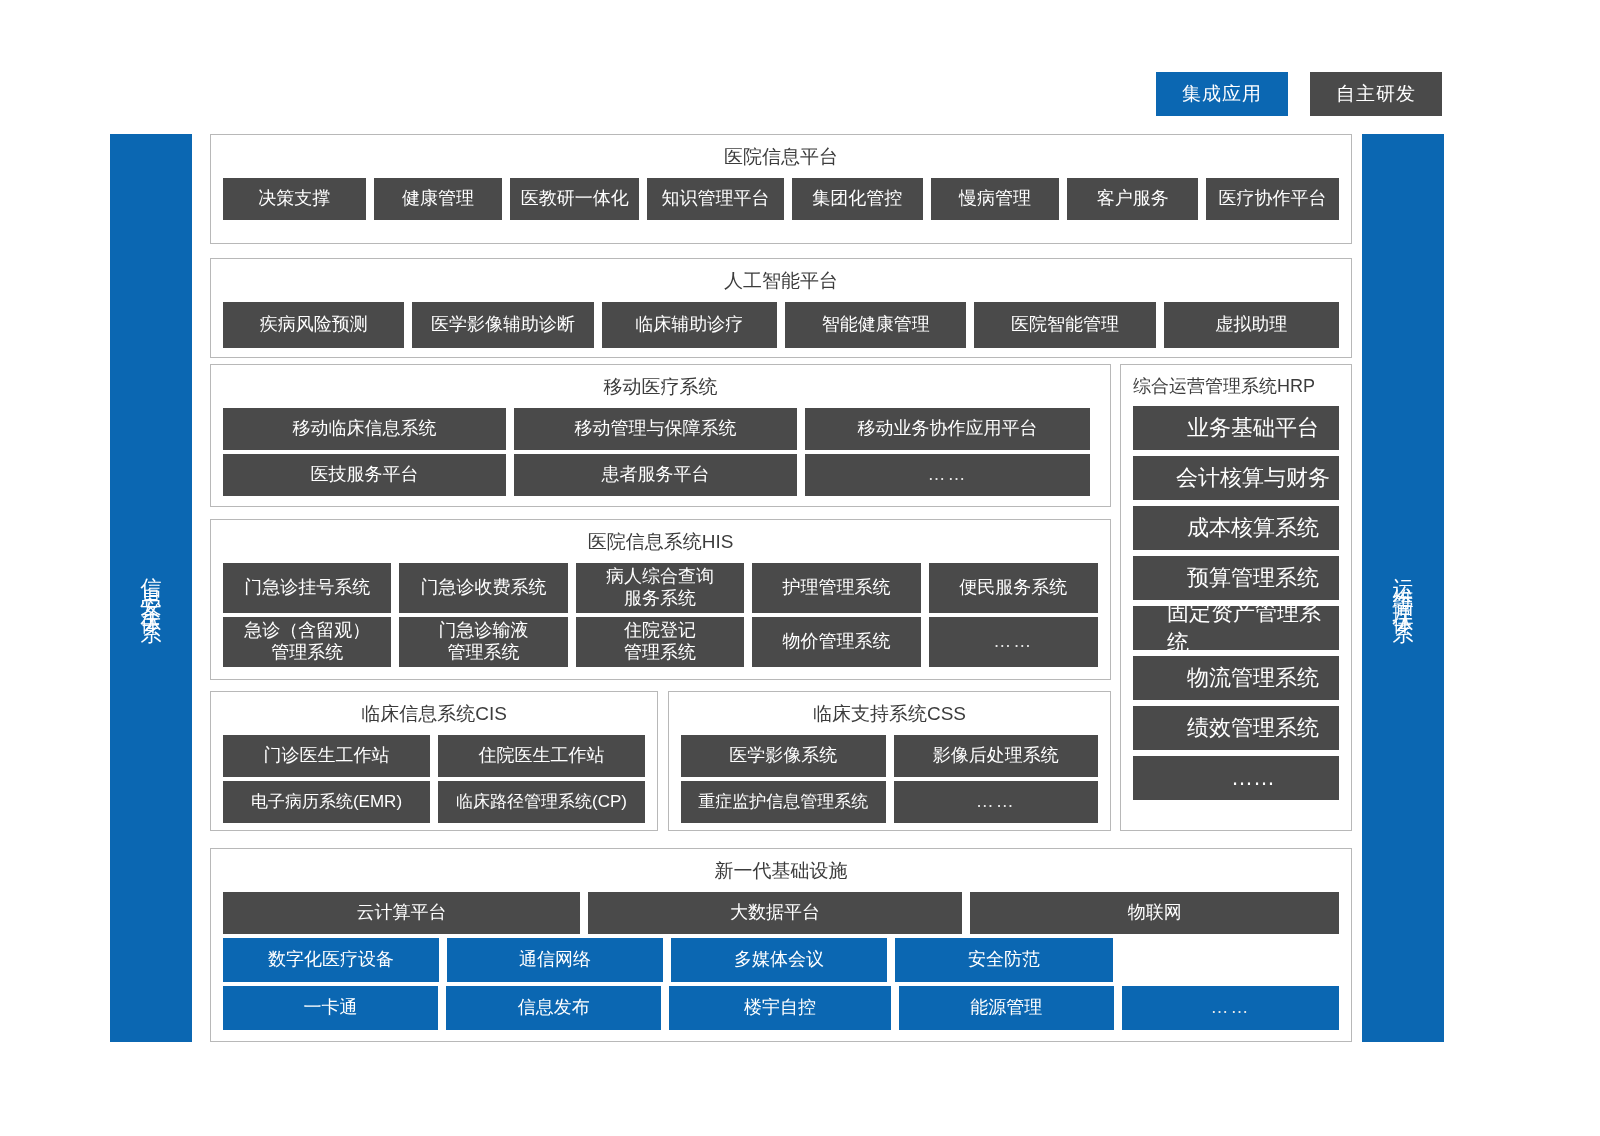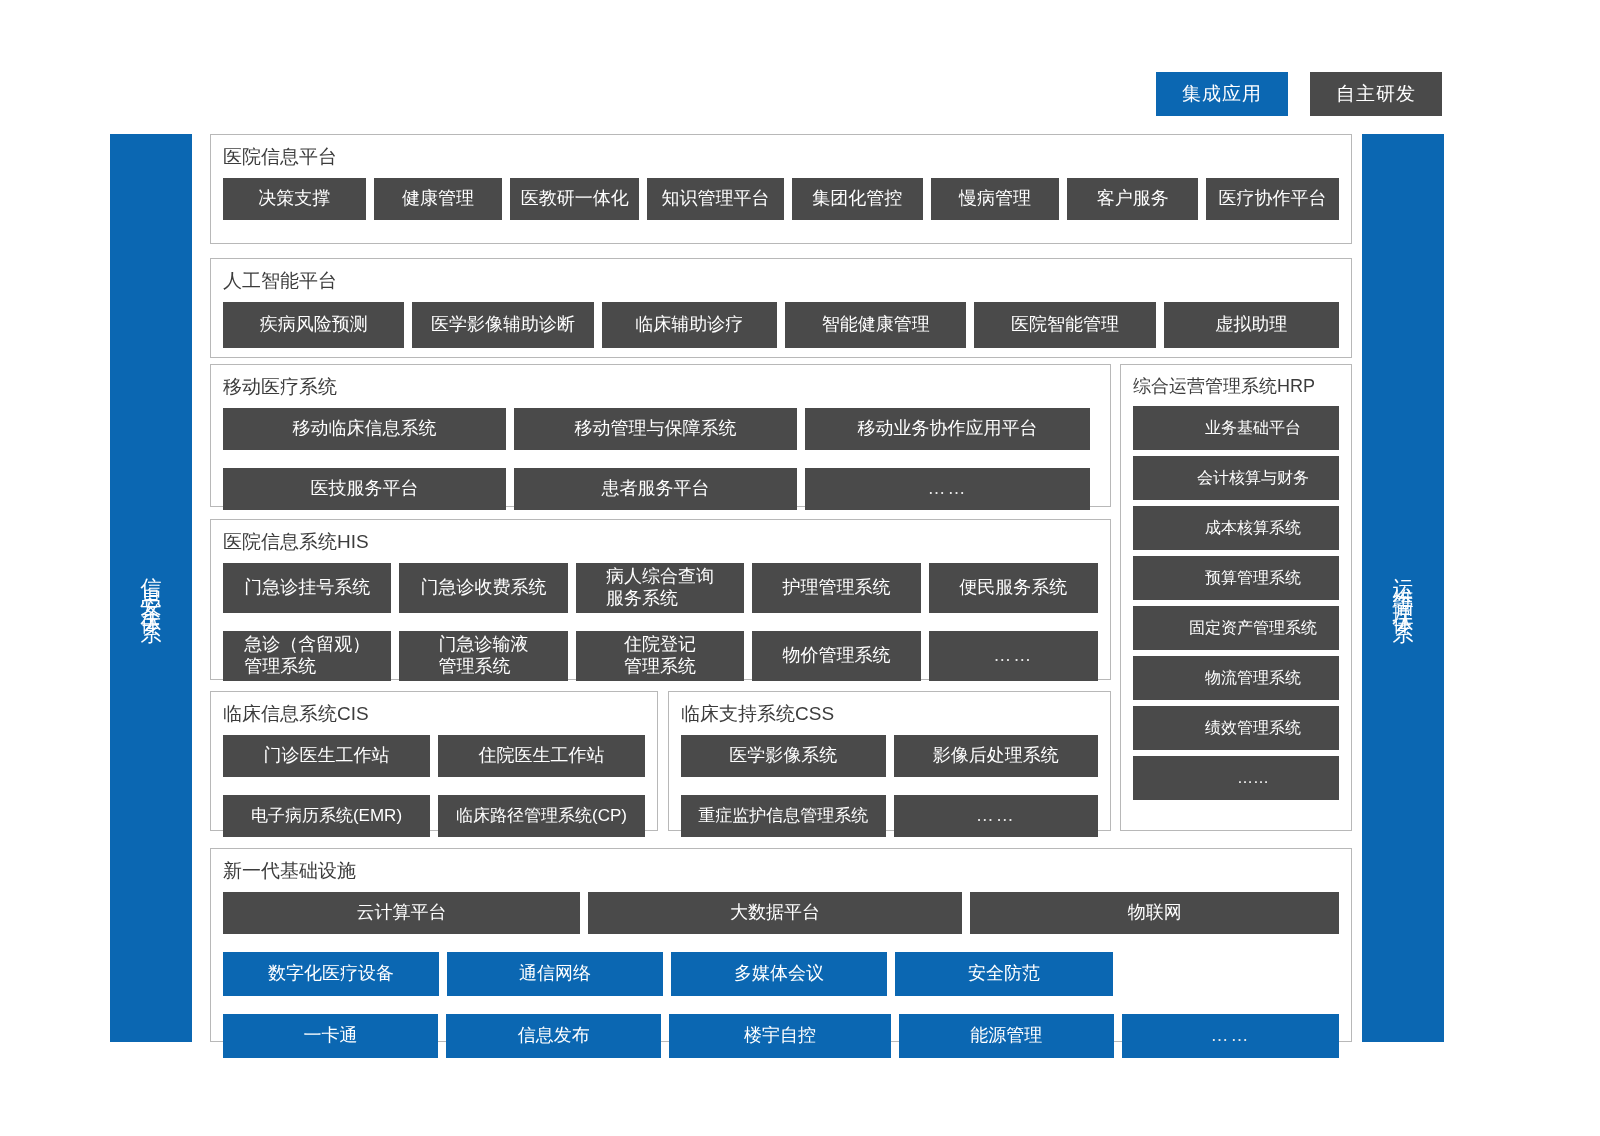--- a/index.html
+++ b/index.html
@@ -43,36 +43,37 @@
   .rail-right { left: 1362px; top: 134px; height: 908px; }
 
   
   .panel {
     position: absolute;
     background: #ffffff;
     border: 1px solid #b8b8b8;
     padding: 8px 12px 11px 12px;
   }
   .panel-title {
+    text-align: center;
     font-size: 19px;
     color: #3c3c3c;
     line-height: 1.45;
     margin-bottom: 7px;
   }
   .panel-title.left-title { text-align: left; }
 
-  .row { display: flex; gap: 8px; margin-bottom: 18px; }
+  .row { display: flex; gap: 8px; margin-bottom: 4px; }
   .row:last-child { margin-bottom: 0; }
 
   .chip {
     background: #4a4a4a;
     color: #ffffff;
     font-size: 18px;
     display: flex; align-items: center; justify-content: center;
-    text-align: left;
+    text-align: center;
     line-height: 1.18;
     padding: 2px 4px;
     white-space: pre-line;
   }
   .chip.blue { background: #0b67b2; }
   .chip.dots { letter-spacing: 2px; color: #e8e8e8; }
 
   
   .h42 { height: 42px; }
   .h46 { height: 46px; }
@@ -84,21 +85,21 @@
   #p-ai    { left: 210px; top: 258px; width: 1142px; height: 100px; }
   #p-mob   { left: 210px; top: 364px; width: 901px; height: 143px; }
   #p-his   { left: 210px; top: 519px; width: 901px; height: 161px; }
   #p-cis   { left: 210px; top: 691px; width: 448px; height: 140px; }
   #p-css   { left: 668px; top: 691px; width: 443px; height: 140px; }
   #p-hrp   { left: 1120px; top: 364px; width: 232px; height: 467px; }
   #p-inf   { left: 210px; top: 848px; width: 1142px; height: 194px; }
 
   #p-hrp .hrp-chip {
     width: 100%; height: 44px; margin-bottom: 6px;
-    background: #4a4a4a; color: #fff; font-size: 16px;
+    background: #4a4a4a; color: #fff; font-size: 22px;
     display: flex; align-items: center; justify-content: center; padding-left: 34px;
   }
   #p-hrp .hrp-chip:last-child { margin-bottom: 0; }
 </style>
 </head>
 <body>
 
 <div id="canvas">
 
   <div class="legend">

